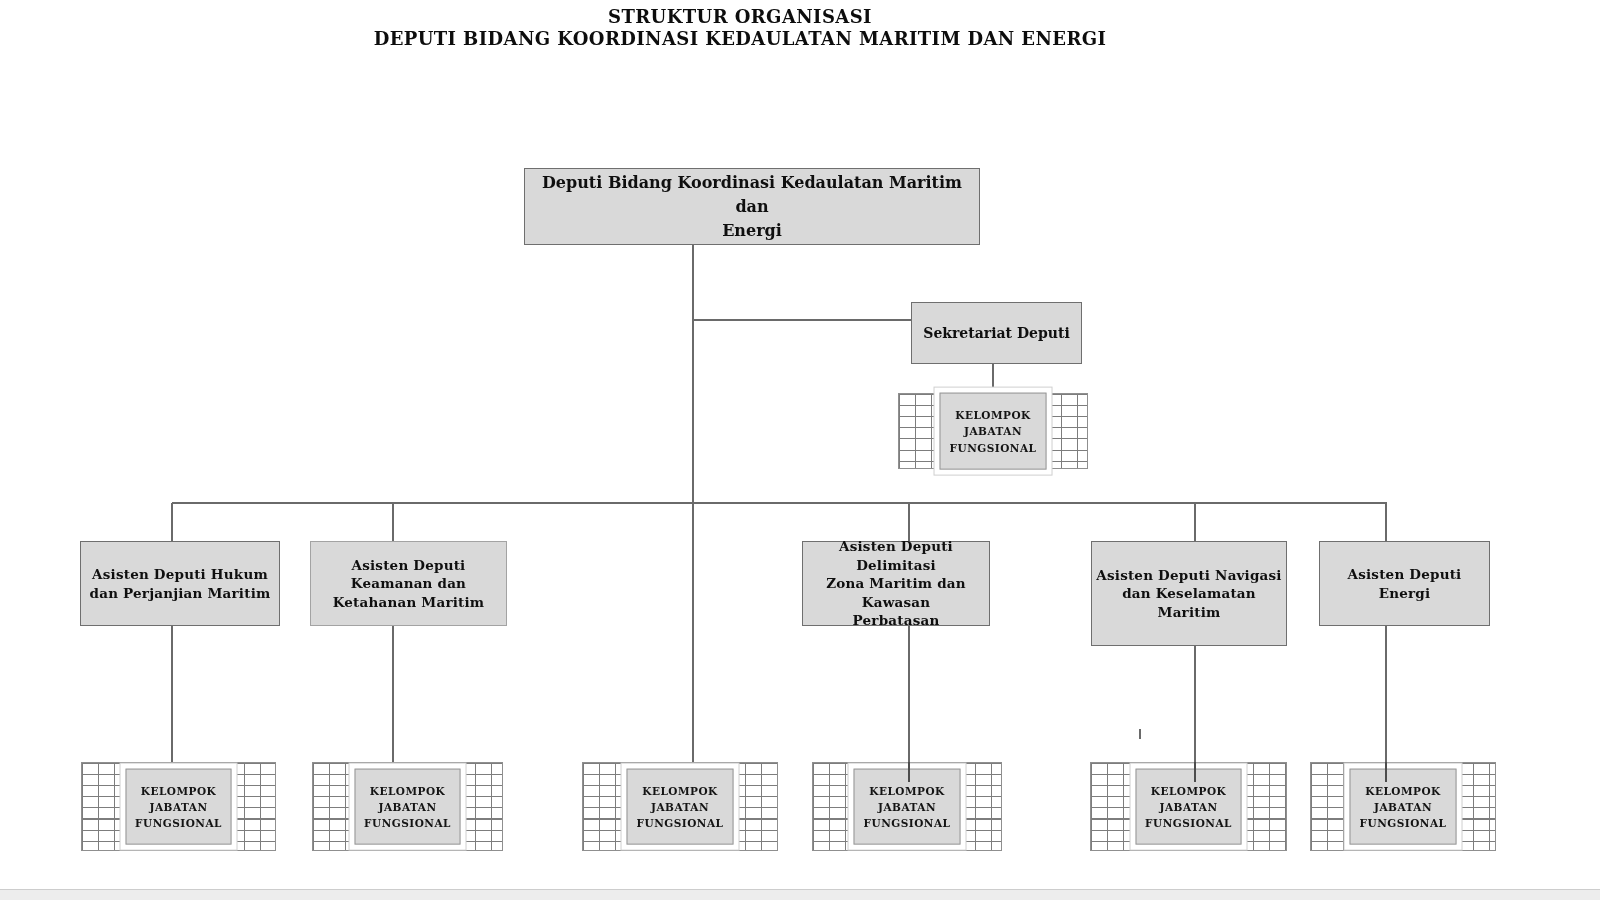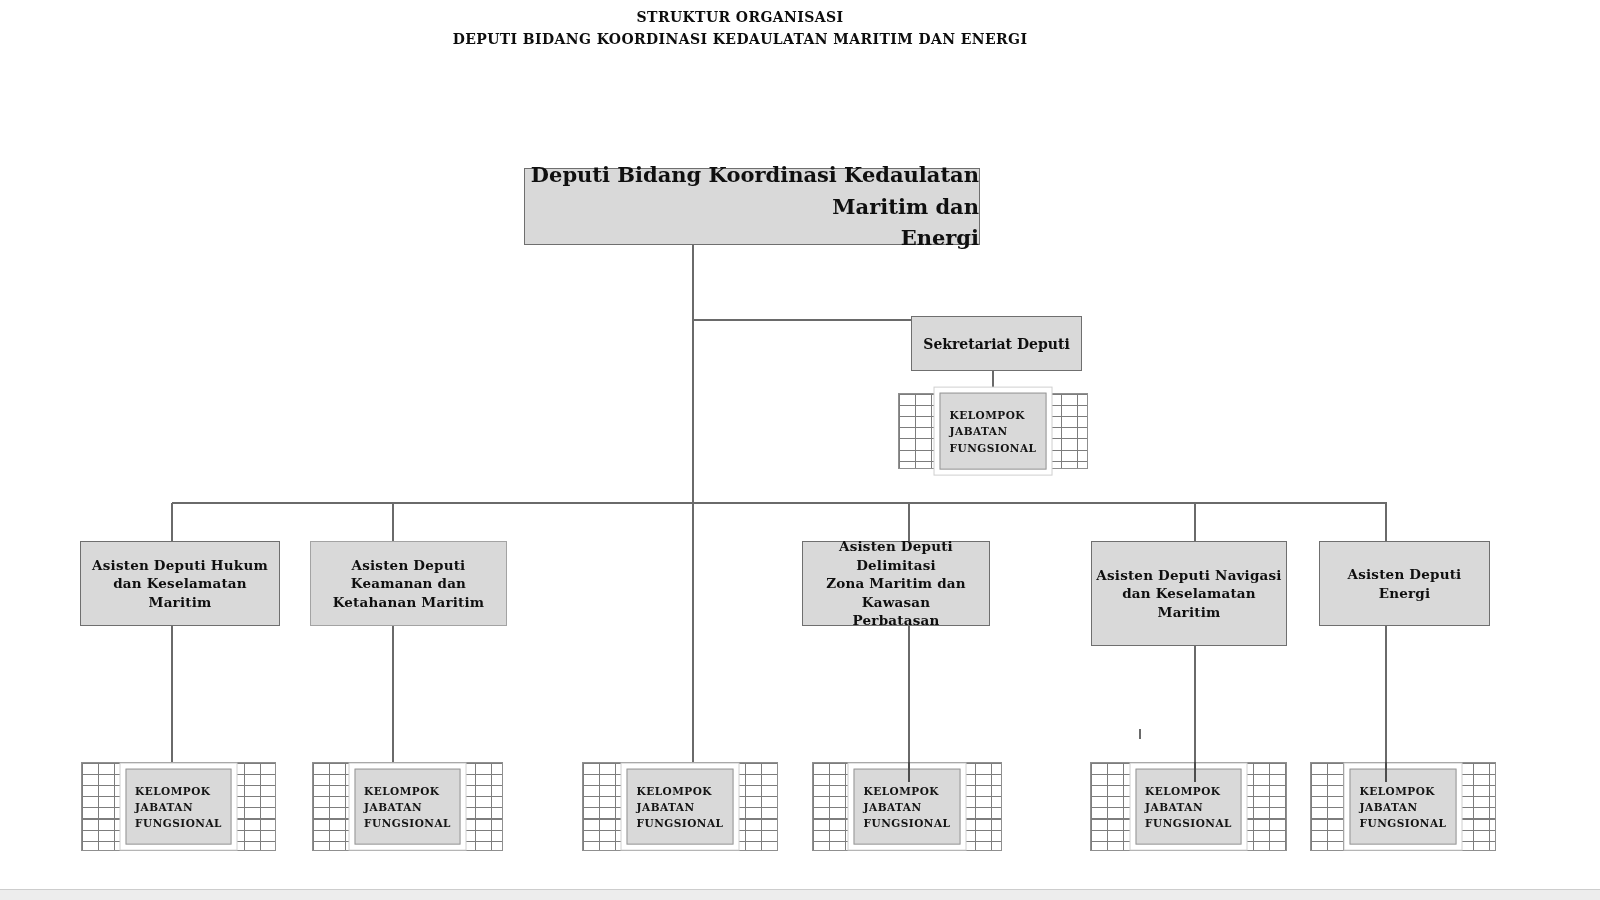--- a/index.html
+++ b/index.html
@@ -9,56 +9,56 @@
     font-family:"DejaVu Serif", serif;
     -webkit-font-smoothing:antialiased;
   }
   .abs{position:absolute;}
 
   
   .title-wrap{
     left:0;top:6px;width:1480px;text-align:center;
     font-weight:bold;color:#0d0d0d;
   }
-  .title-line{font-size:14px;line-height:22px;letter-spacing:.4px;}
+  .title-line{font-size:18px;line-height:22px;letter-spacing:.4px;}
 
   
   .vline{width:1.5px;background:#6a6a6a;z-index:1;}
   .hline{height:1.5px;background:#6a6a6a;z-index:1;}
   .vline-over{width:1.5px;background:#4d4d4d;z-index:3;}
 
   
   .obox{
     background:#d9d9d9;
     border:1.3px solid #6f6f6f;
     display:flex;align-items:center;justify-content:center;
     text-align:center;color:#0f0f0f;font-weight:bold;
     white-space:pre-line;z-index:2;box-sizing:border-box;
   }
   .obox.light-border{border:1px solid #a3a3a3;}
-  .root-label{font-size:21px;line-height:1.5;text-align:right;}
+  .root-label{font-size:16px;line-height:1.5;}
   .sek-label{font-size:14px;}
   .dep-label{font-size:13.5px;line-height:1.38;letter-spacing:.2px;}
 
   
   .gridbox{
     box-sizing:border-box;z-index:2;
     background-color:#ffffff;
     background-image:
       repeating-linear-gradient(to right,#7d7d7d 0,#7d7d7d 1px,transparent 1px,transparent 16.2px),
       repeating-linear-gradient(to bottom,#7d7d7d 0,#7d7d7d 1px,transparent 1px,transparent 11.1px);
     border:1px solid #8f8f8f;
   }
   .gridbox .fg-label{
     position:absolute;left:50%;top:50%;transform:translate(-50%,-50%);
     background:#d9d9d9;border:1px solid #979797;
     box-shadow:0 0 0 5px #ffffff,0 0 0 6px #cfcfcf;
     padding:13px 9px;z-index:4;
     font-size:10.5px;font-weight:bold;letter-spacing:.5px;line-height:1.55;
-    text-align:left;color:#141414;white-space:pre-line;
+    text-align:center;color:#141414;white-space:pre-line;
   }
 
   
   .page-edge{left:0;top:889px;width:1600px;height:1px;background:#cdcdcd;z-index:0;}
   .page-margin{left:0;top:890px;width:1600px;height:10px;background:#ededed;z-index:0;}
 </style>
 </head>
 <body>
 
 <div class="abs title-wrap">
@@ -87,32 +87,32 @@
 <div class="abs vline-over" style="left:1194px;top:762px;height:20px;"></div>
 <div class="abs vline-over" style="left:1385px;top:762px;height:20px;"></div>
 
 <div class="abs vline" style="left:1139px;top:729px;height:10px;"></div>
 
 <div class="abs obox root-label" style="left:524px;top:168px;width:456px;height:77px;">
   <span>Deputi Bidang Koordinasi Kedaulatan Maritim dan
 Energi</span>
 </div>
 
-<div class="abs obox sek-label" style="left:911px;top:316px;width:171px;height:55px;">
+<div class="abs obox sek-label" style="left:911px;top:302px;width:171px;height:62px;">
   <span>Sekretariat Deputi</span>
 </div>
 
 <div class="abs gridbox" style="left:898px;top:393px;width:190px;height:76px;">
   <div class="fg-label">KELOMPOK
 JABATAN FUNGSIONAL</div>
 </div>
 
 <div class="abs obox dep-label" style="left:80px;top:541px;width:200px;height:85px;">
   <span>Asisten Deputi Hukum
-dan Keselamatan Maritim</span>
+dan Perjanjian Maritim</span>
 </div>
 
 <div class="abs obox dep-label light-border" style="left:310px;top:541px;width:197px;height:85px;">
   <span>Asisten Deputi
 Keamanan dan
 Ketahanan Maritim</span>
 </div>
 
 <div class="abs obox dep-label" style="left:802px;top:541px;width:188px;height:85px;">
   <span>Asisten Deputi Delimitasi

